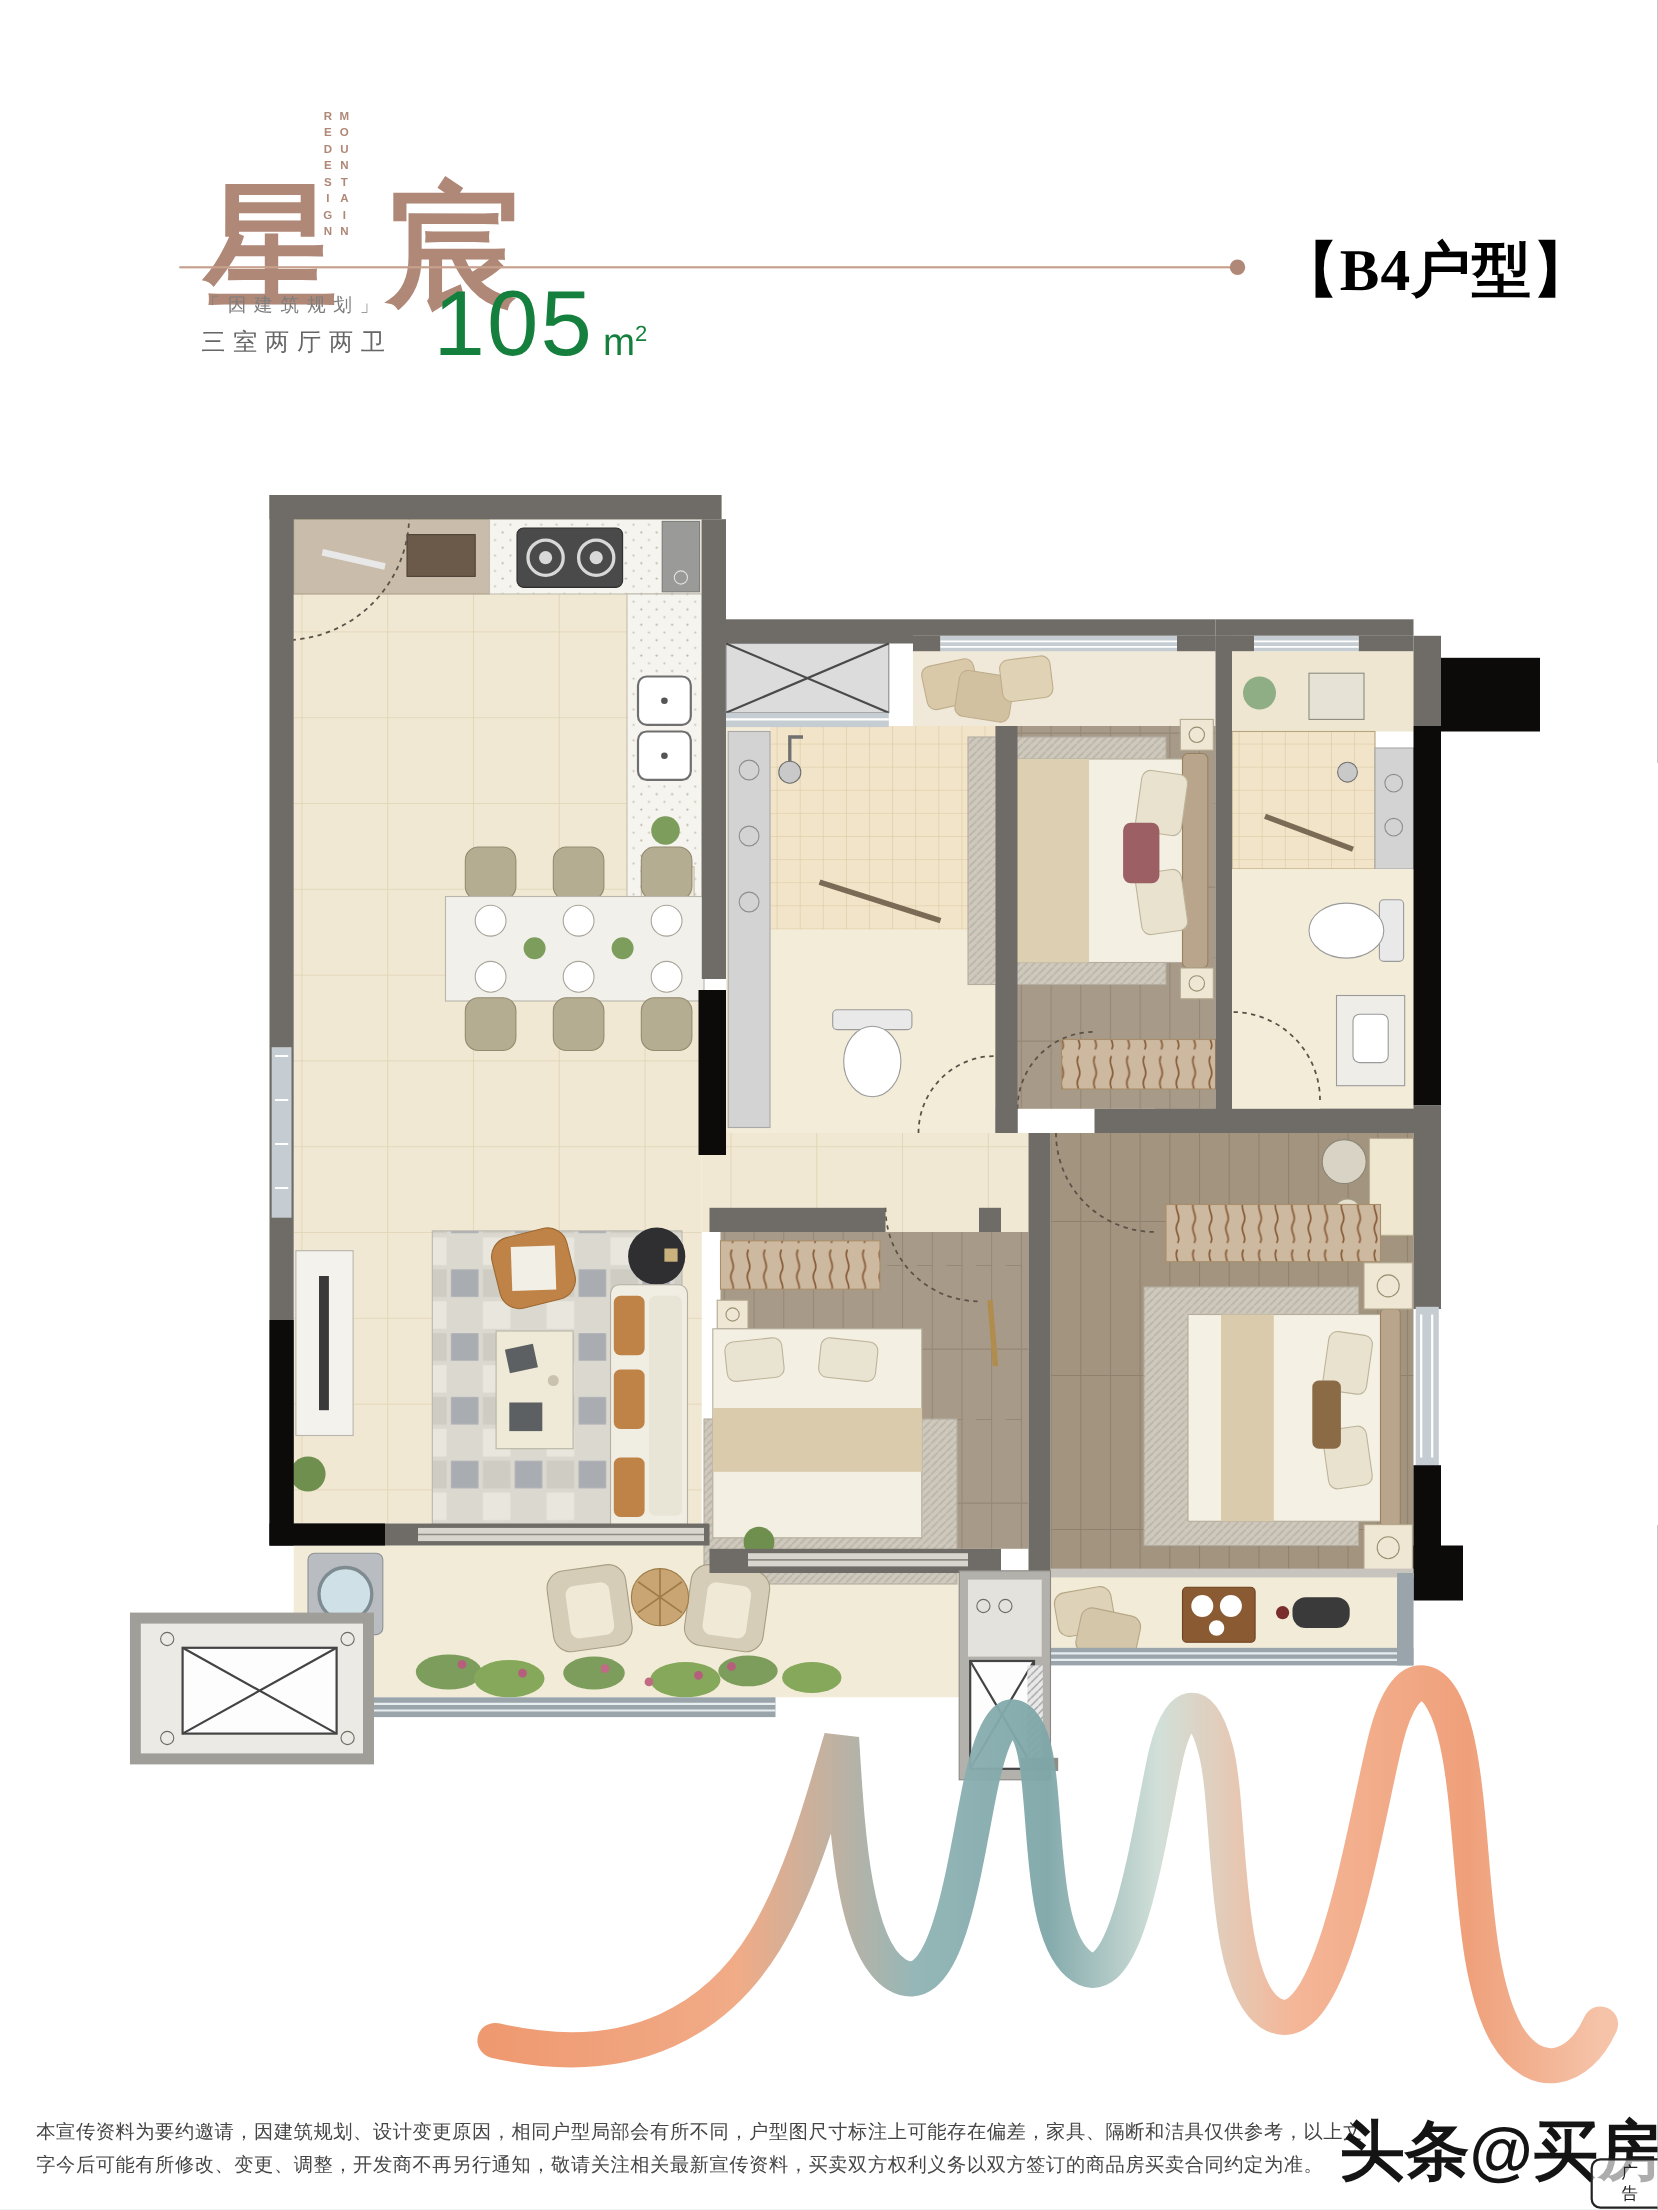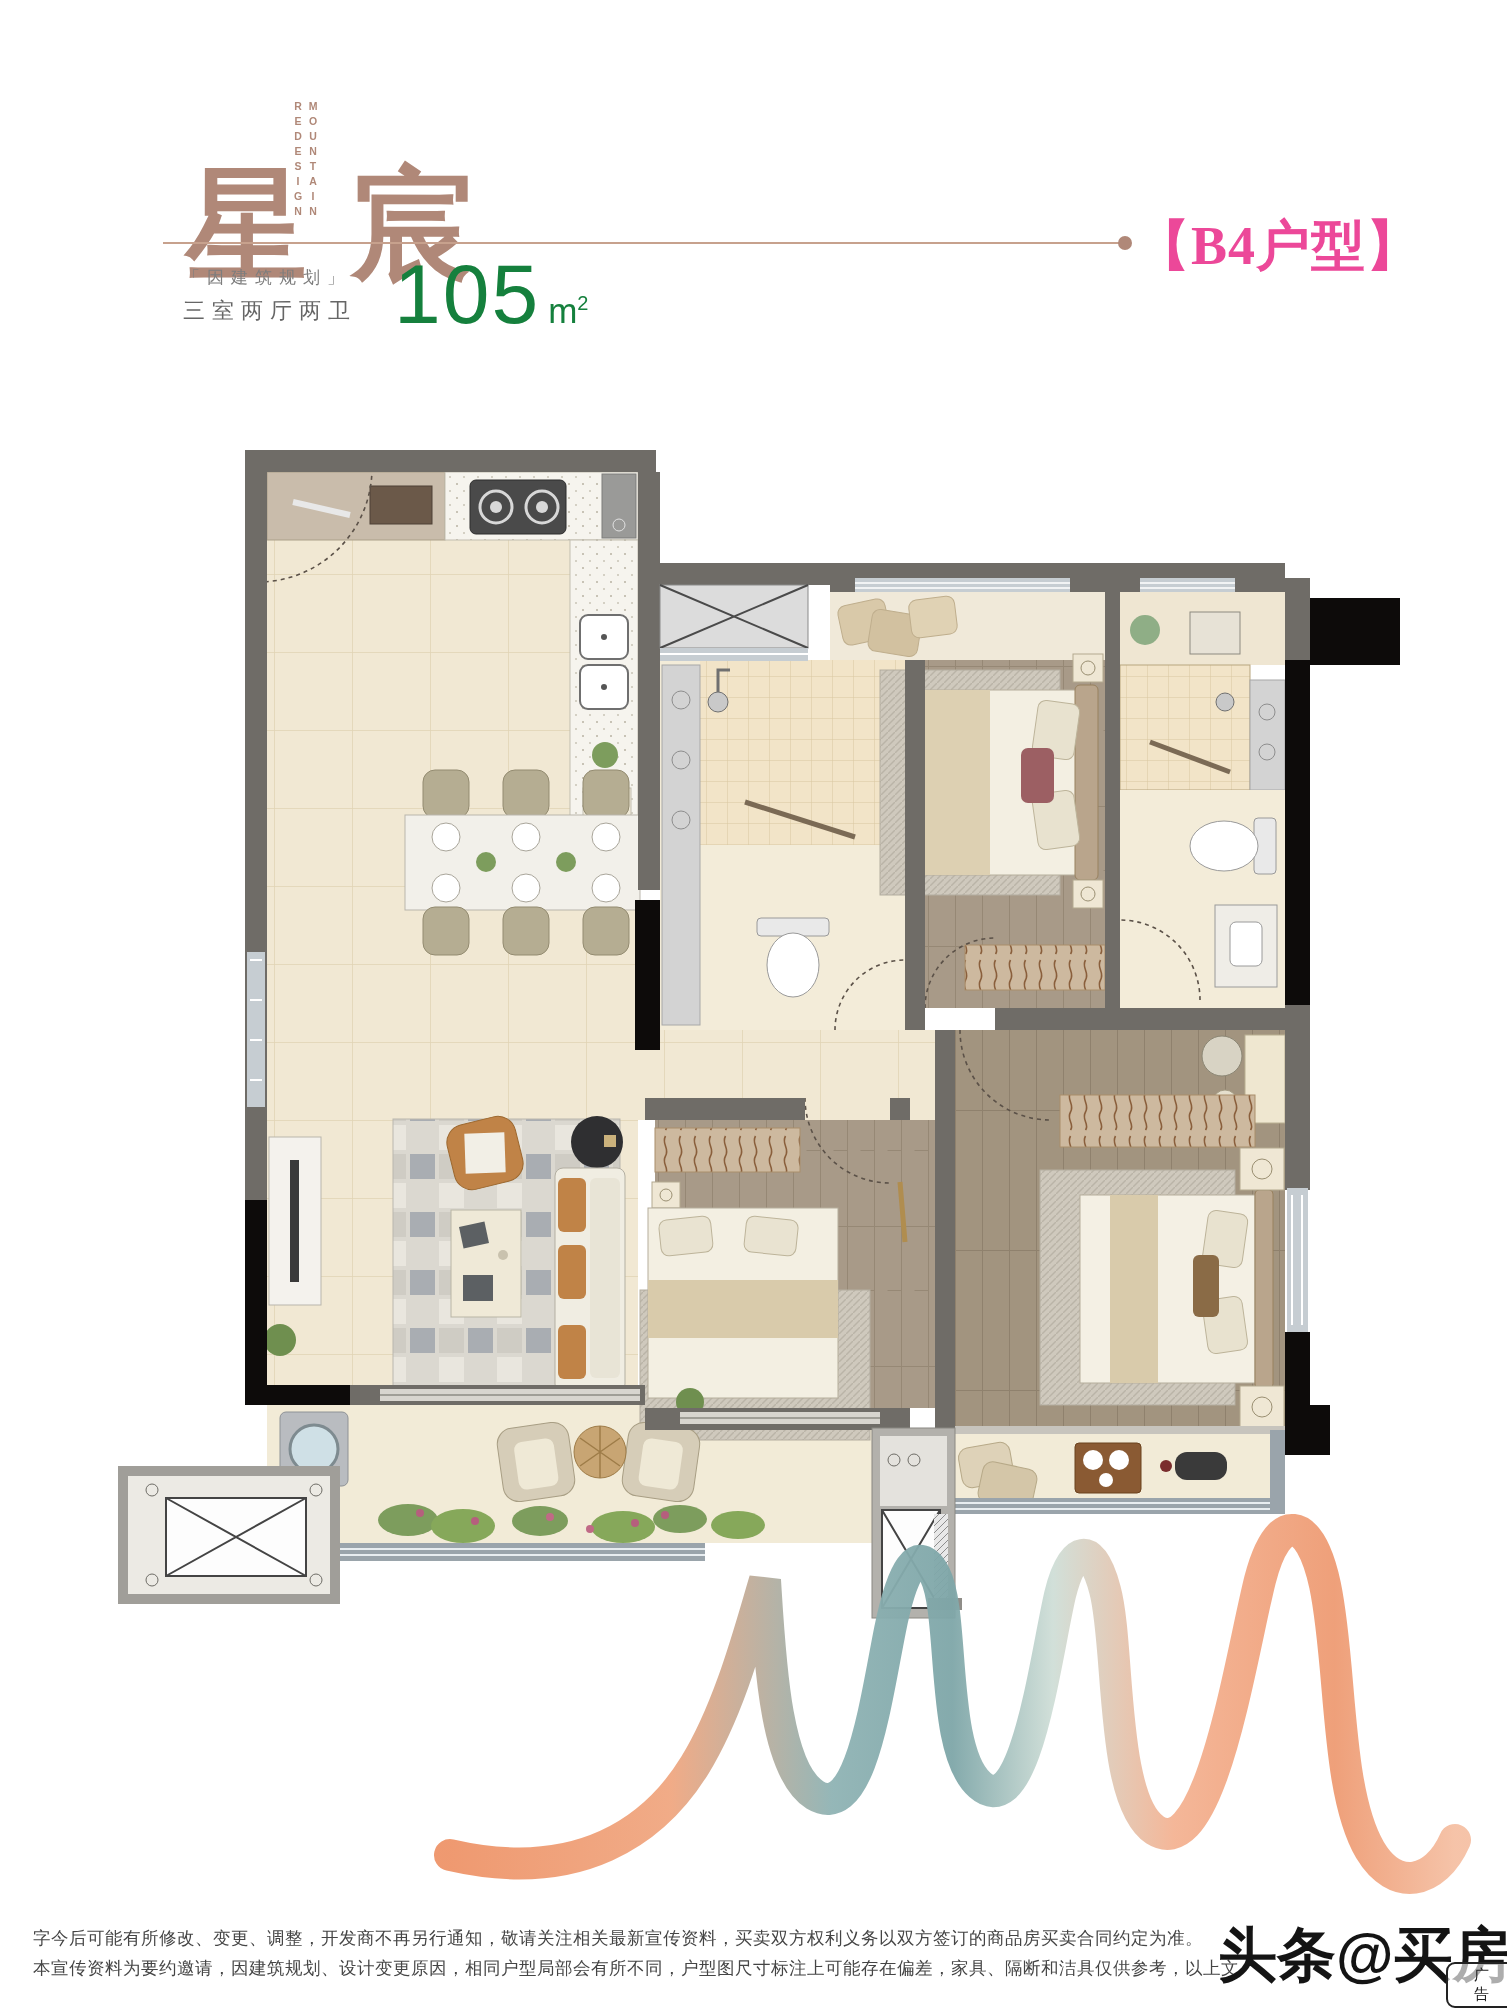--- a/index.html
+++ b/index.html
@@ -7,22 +7,22 @@
         font-family:"Liberation Sans",sans-serif;margin:0 auto;}
   .abs{position:absolute;}
   
   .title{left:185px;top:74px;font-family:"Liberation Serif",serif;font-weight:700;
          font-size:122px;line-height:1.15;color:#b08878;letter-spacing:44px;white-space:nowrap;}
   .vwords{left:292px;top:100px;display:flex;flex-direction:row-reverse;gap:3px;
           color:#b08878;font-size:10.5px;font-weight:700;letter-spacing:3px;}
   .vwords span{writing-mode:vertical-lr;text-orientation:upright;}
   .rule{left:163px;top:242px;width:957px;height:2px;background:#c7a18d;}
   .rule-dot{left:1118px;top:236px;width:14px;height:14px;border-radius:50%;background:#b08878;}
-  .unit-tag{left:1136px;top:210px;width:312px;text-align:left;font-family:"Liberation Serif",serif;
-            font-size:54px;font-weight:700;color:#ec4899;letter-spacing:1px;white-space:nowrap;}
+  .unit-tag{left:1136px;top:210px;width:312px;text-align:right;font-family:"Liberation Serif",serif;
+            font-size:54px;font-weight:700;color:#000000;letter-spacing:1px;white-space:nowrap;}
   .area-label{left:183px;top:266px;font-size:17px;color:#7d7d7d;letter-spacing:7px;}
   .layout-label{left:183px;top:296px;font-size:22px;color:#666;letter-spacing:7px;font-weight:500;}
   .area-value{left:394px;top:246px;display:flex;align-items:baseline;color:#15803d;}
   .area-value .num{font-size:84px;font-weight:500;letter-spacing:2px;}
   .area-value .unit{font-size:35px;margin-left:8px;}
   .area-value sup{font-size:20px;vertical-align:super;}
   
   .disclaimer{left:33px;top:1923px;width:1270px;font-size:17.5px;line-height:30px;
               color:#454545;letter-spacing:.5px;white-space:nowrap;}
   .watermark{left:1218px;top:1916px;font-size:59px;font-weight:700;color:#141414;
@@ -431,19 +431,19 @@
     <path d="M30 375 C160 405 235 350 275 285 C310 228 330 150 345 100
              C350 180 355 290 395 315 C440 342 455 225 470 150
              C482 90 498 62 515 95 C535 135 520 270 560 305
              C605 345 625 180 640 115 C652 65 672 60 685 110
              C700 165 690 320 735 350 C790 385 820 180 840 100
              C858 30 890 35 905 105 C922 185 915 310 950 370
              C975 412 1015 405 1035 360" fill="none" stroke="url(#ribbon)" stroke-width="32" stroke-linecap="round" opacity=".95"></path>
   </svg>
 
   <div class="abs disclaimer">
+    <div>本宣传资料为要约邀请，因建筑规划、设计变更原因，相同户型局部会有所不同，户型图尺寸标注上可能存在偏差，家具、隔断和洁具仅供参考，以上文</div>
     <div>字今后可能有所修改、变更、调整，开发商不再另行通知，敬请关注相关最新宣传资料，买卖双方权利义务以双方签订的商品房买卖合同约定为准。</div>
-    <div>本宣传资料为要约邀请，因建筑规划、设计变更原因，相同户型局部会有所不同，户型图尺寸标注上可能存在偏差，家具、隔断和洁具仅供参考，以上文</div>
   </div>
   <div class="abs watermark">头条@买房君</div>
   <div class="abs ad-badge">广告</div>
 
 </div>
 
 </body></html>

